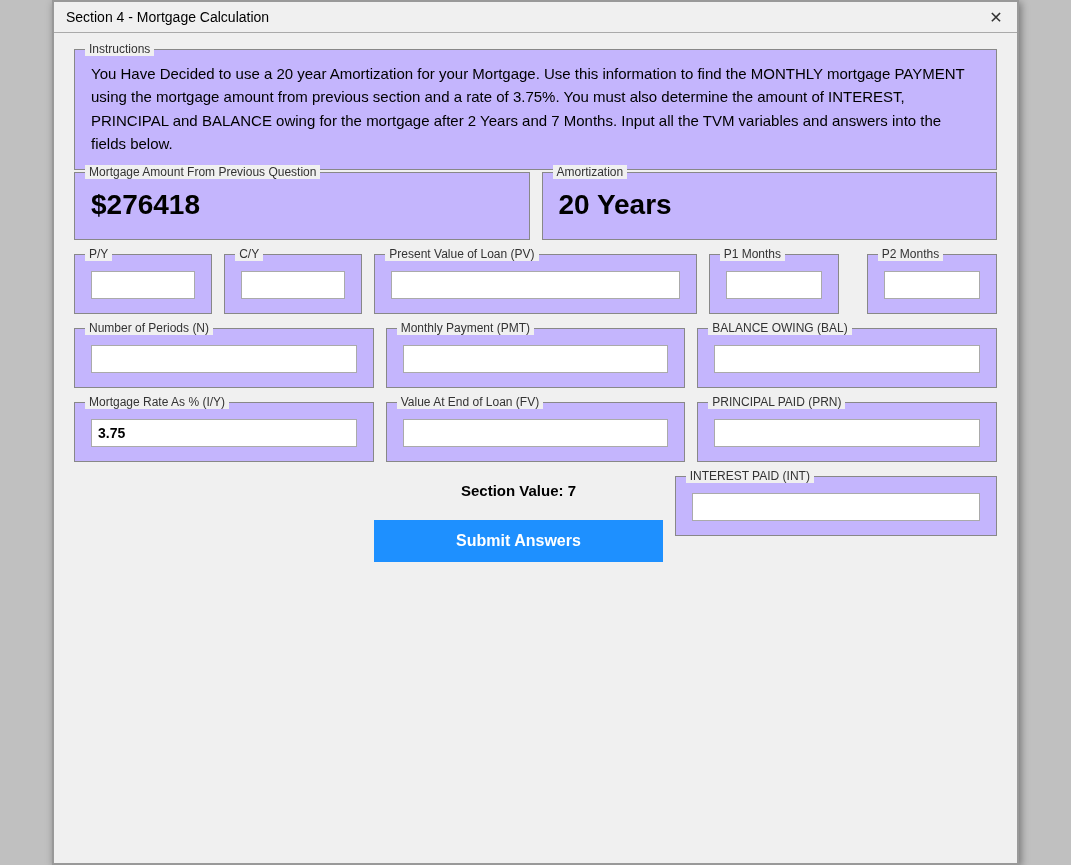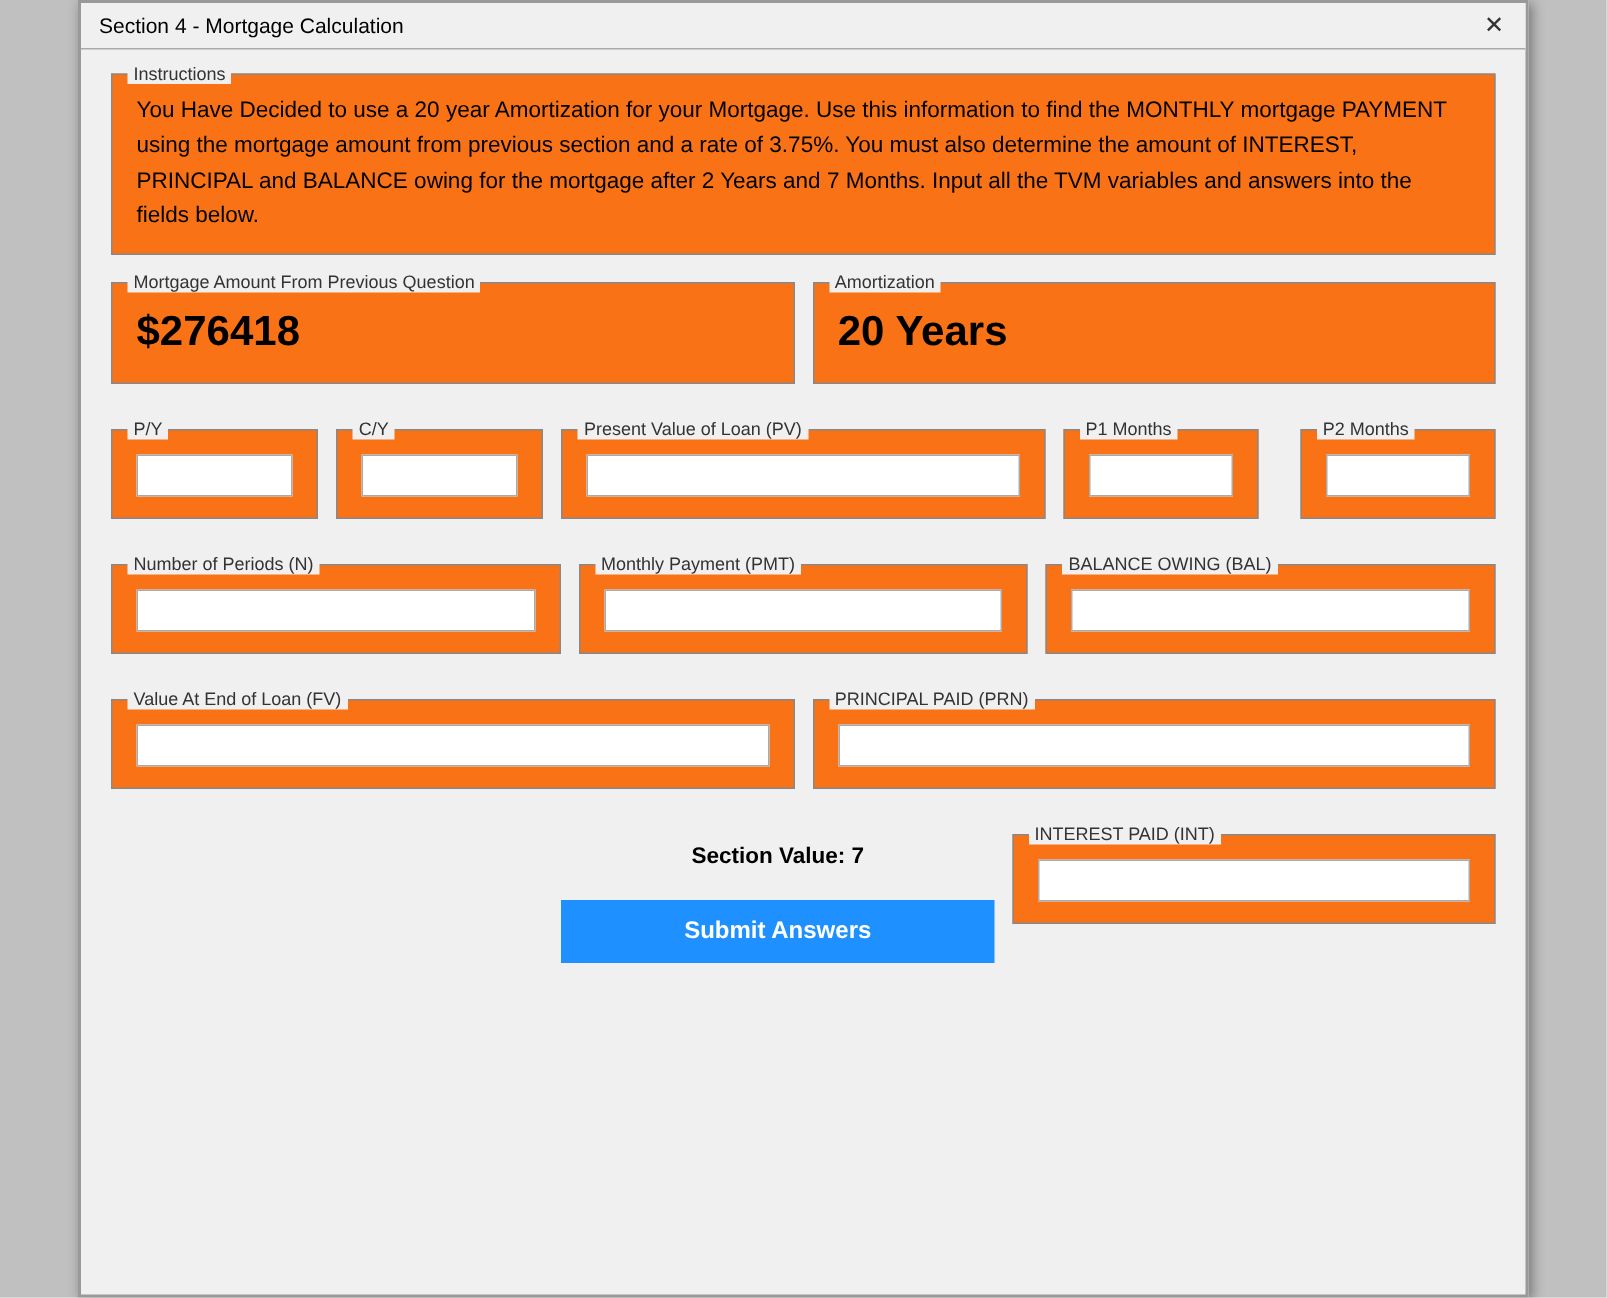--- a/index.html
+++ b/index.html
@@ -45,23 +45,23 @@
       color: #333;
     }
     .main-content {
       padding: 16px 20px;
       flex: 1;
     }
     
     .fieldset {
       border: 1px solid #888;
       padding: 8px 16px 14px 16px;
-      margin-bottom: 18px;
+      margin-bottom: 2px;
       position: relative;
-      background: #f97316;
+      background: #c4b5fd;
     }
     .fieldset-legend {
       font-size: 12px;
       color: #333;
       padding: 0 4px;
       position: absolute;
       top: -8px;
       left: 10px;
       background: #f0f0f0;
     }
@@ -201,20 +201,24 @@
         <input class="field-input" type="text" style="">
       </div>
       <div class="fieldset" style="flex:1;">
         <span class="fieldset-legend">BALANCE OWING (BAL)</span>
         <input class="field-input" type="text" style="">
       </div>
     </div>
 
     <div class="row-fields">
       <div class="fieldset" style="flex:1;">
+        <span class="fieldset-legend">Mortgage Rate As % (I/Y)</span>
+        <input class="field-input with-value" type="text" value="3.75" style="">
+      </div>
+      <div class="fieldset" style="flex:1;">
         <span class="fieldset-legend">Value At End of Loan (FV)</span>
         <input class="field-input" type="text" style="">
       </div>
       <div class="fieldset" style="flex:1;">
         <span class="fieldset-legend">PRINCIPAL PAID  (PRN)</span>
         <input class="field-input" type="text" style="">
       </div>
     </div>
 
     <div class="row-fields">

